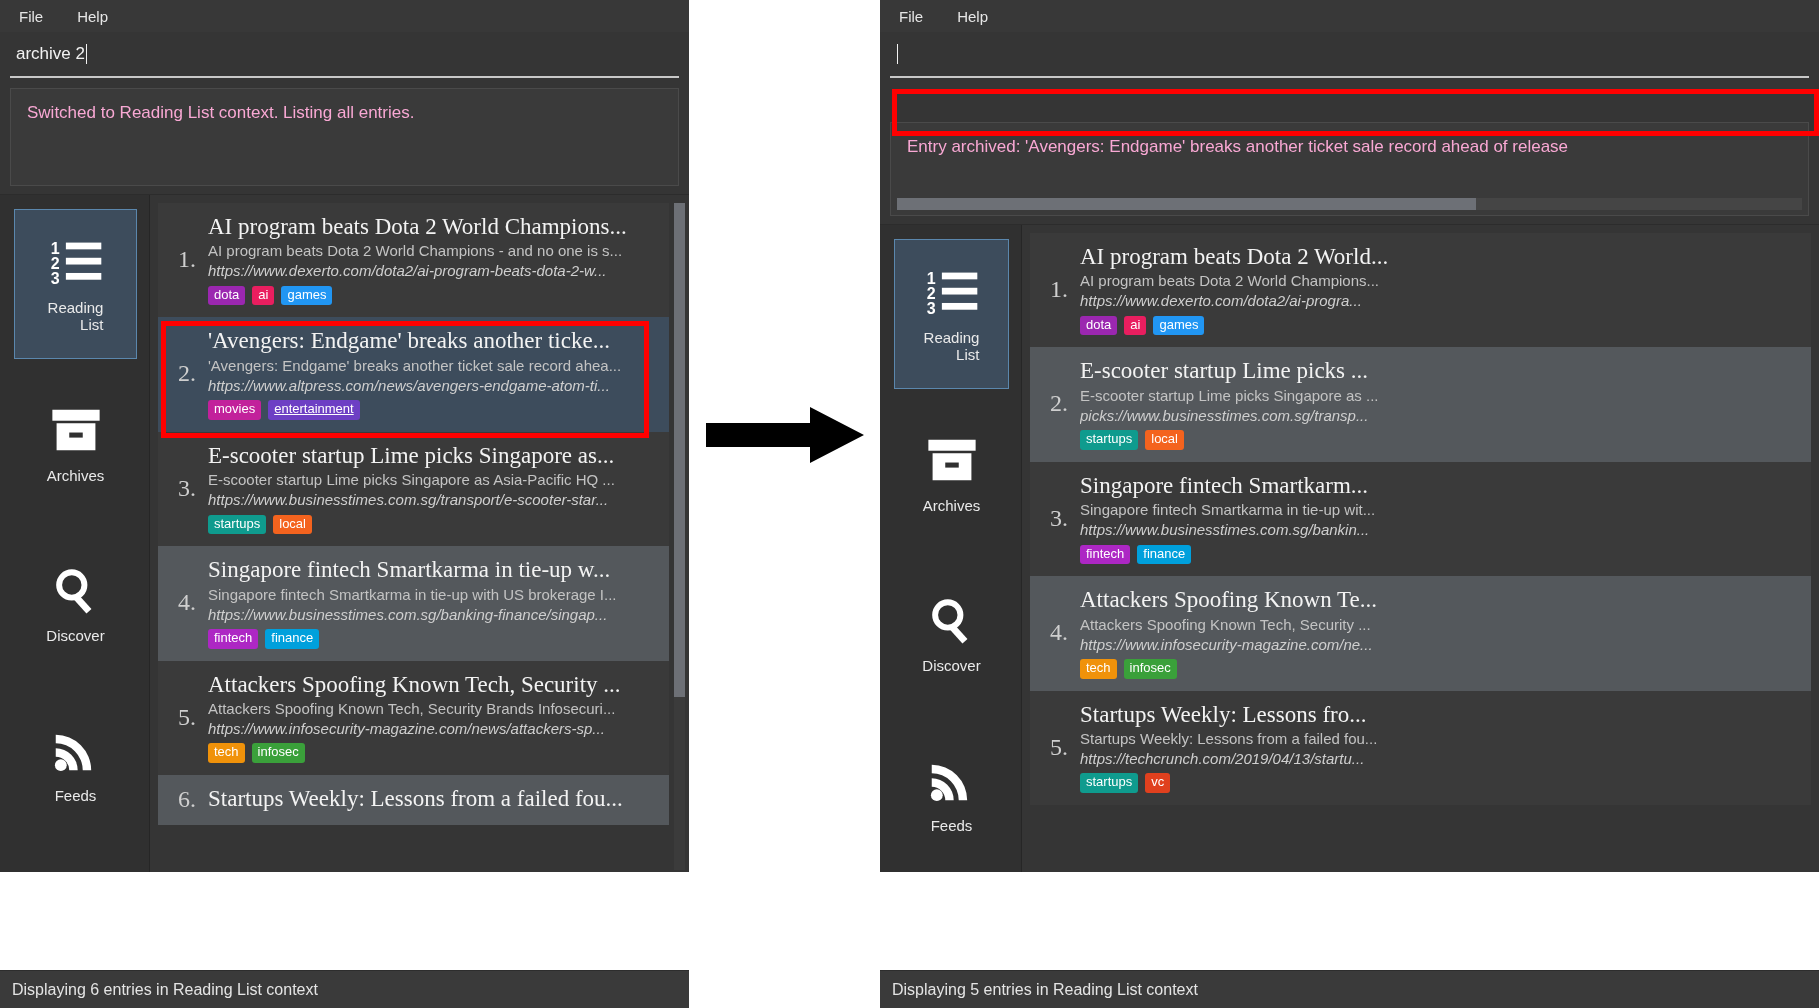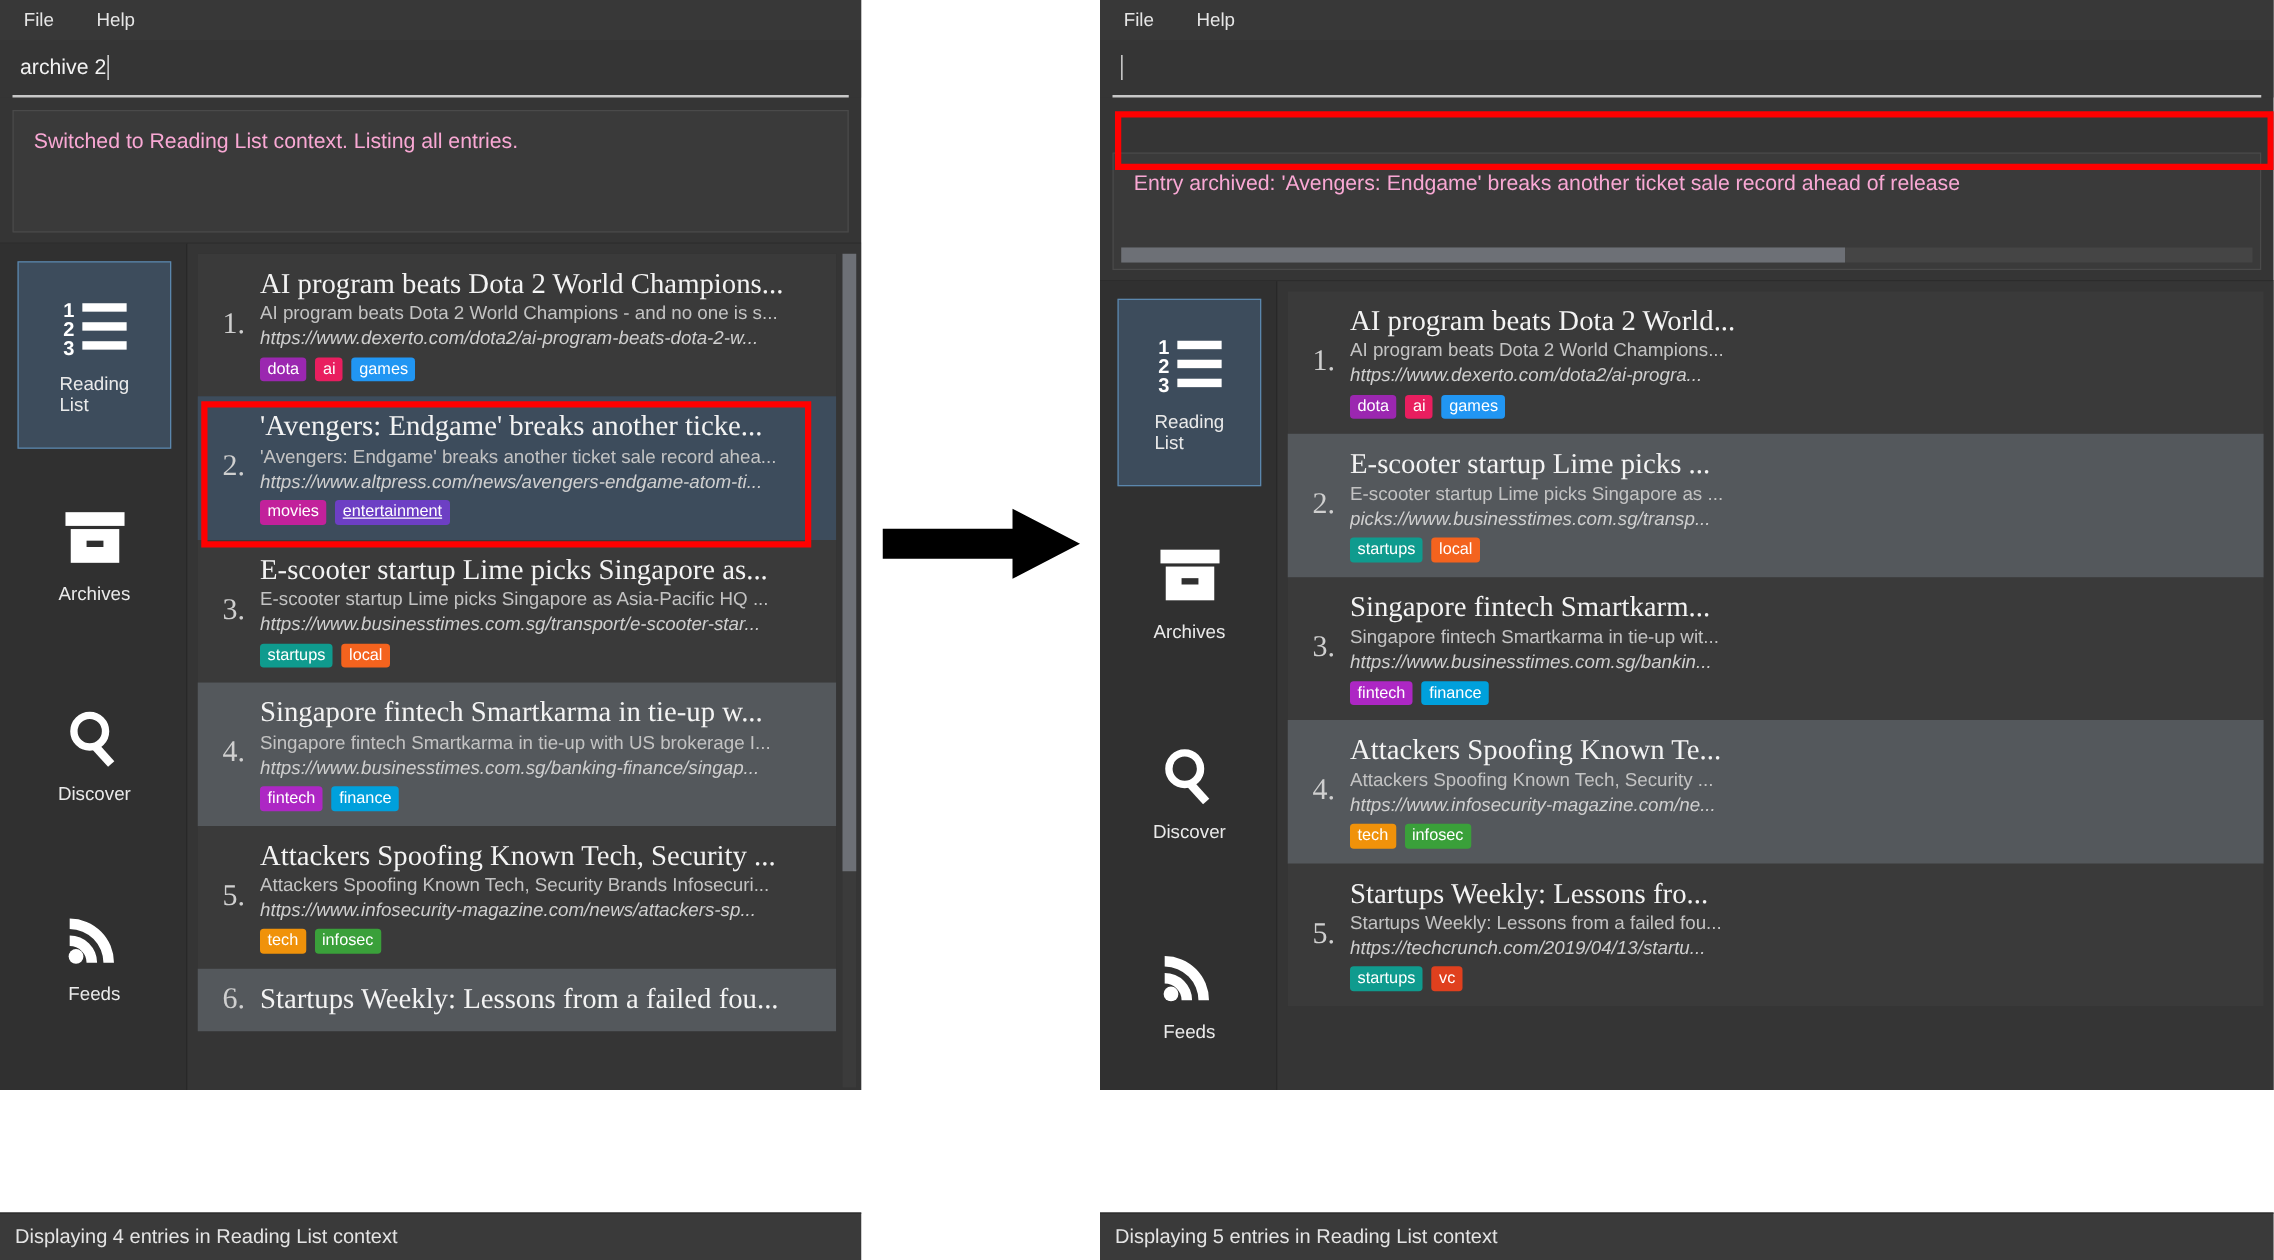--- a/index.html
+++ b/index.html
@@ -128,21 +128,21 @@
     border: 1px solid transparent;
     cursor: pointer;
   }
   .side-item.active {
     background: #3d4c5c;
     border: 1px solid #5b87ad;
   }
   .side-label {
     font-size: 15px;
     line-height: 1.15;
-    text-align: left;
+    text-align: right;
   }
   .side-icon { width: 54px; height: 54px; display: block; }
 
   
   .list-wrap {
     flex: 1 1 auto;
     position: relative;
     background: #353535;
     overflow: hidden;
     padding: 8px 0 0 8px;
@@ -376,21 +376,21 @@
             </div>
           </div>
         <div class="vscroll">
           <div class="thumb"></div>
         </div>
       </div>
     </div>
   </div>
 
   <div class="statusbar" id="status-left">
-    <span>Displaying 4 entries in Reading List context</span>
+    <span>Displaying 6 entries in Reading List context</span>
   </div>
 
   <svg id="arrow" viewBox="0 0 160 60">
     <polygon points="0,18 104,18 104,2 158,30 104,58 104,42 0,42" fill="#000000"></polygon>
   </svg>
 
   <div class="window" id="win-right">
     <div class="menubar">
       <div class="menu-item">File</div>
       <div class="menu-item">Help</div>

